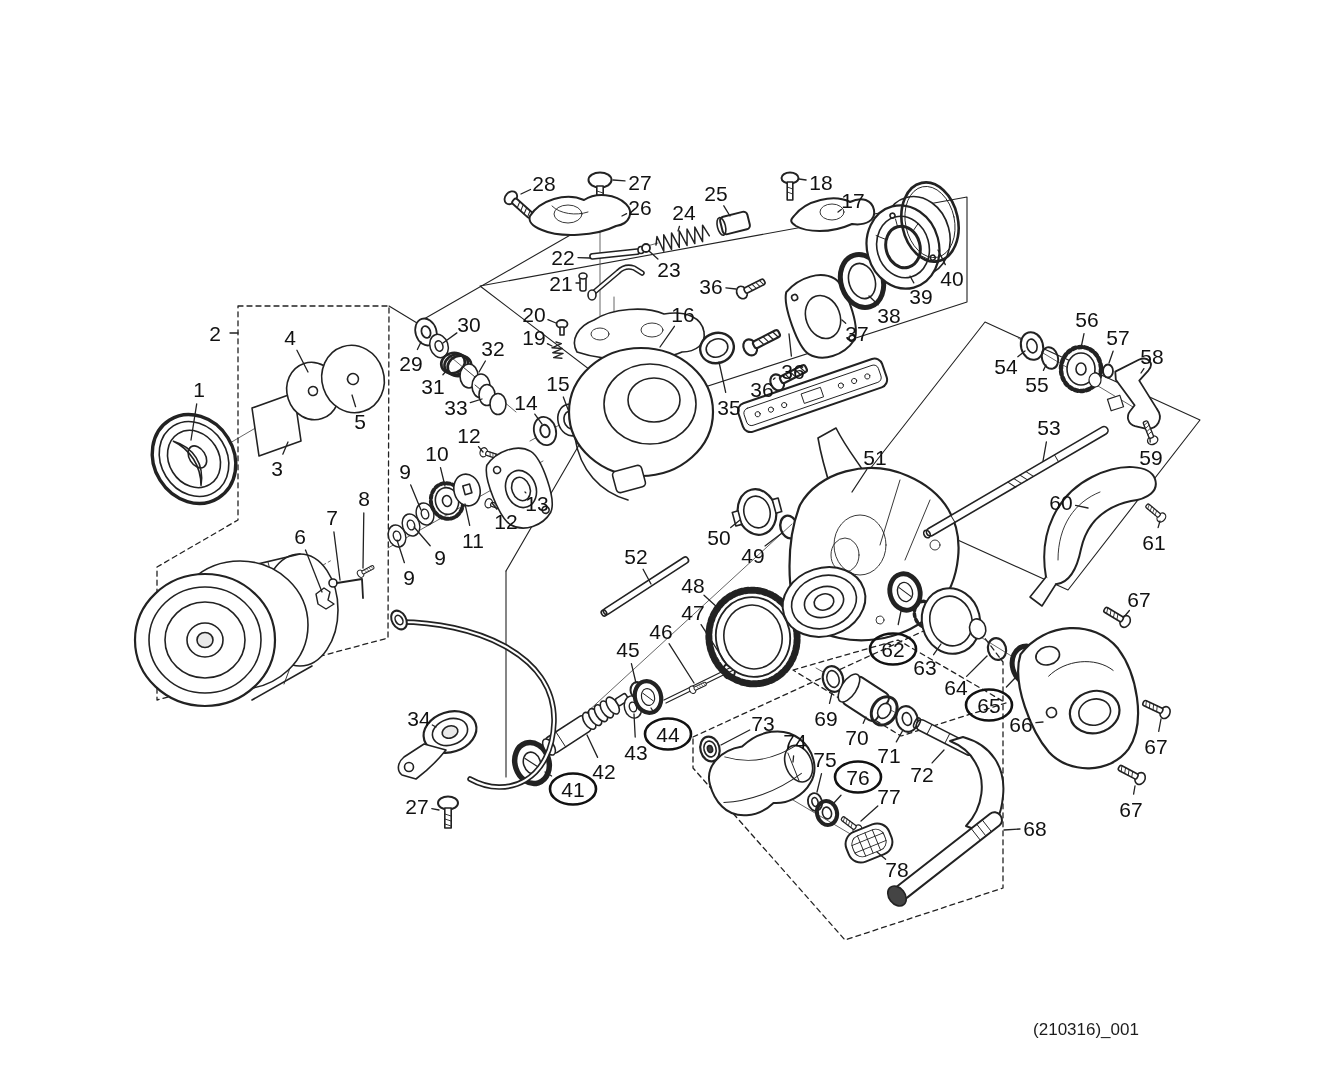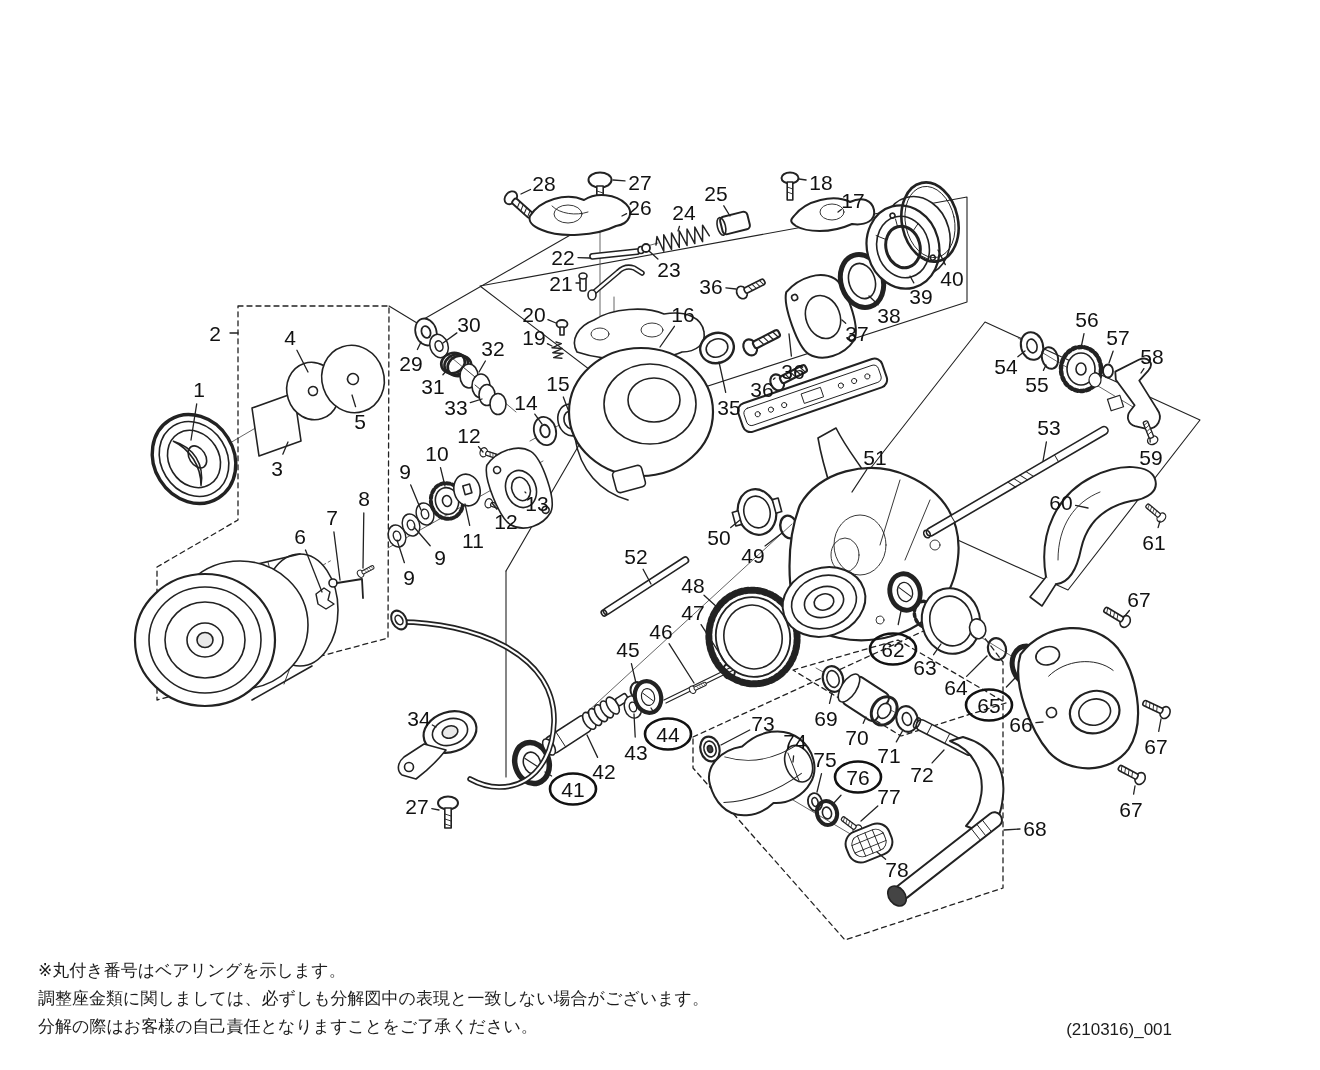--- a/index.html
+++ b/index.html
@@ -14,21 +14,21 @@
   .thin{stroke-width:0.9;}
   .ax{stroke-width:0.9;stroke:#555;}
   .axd{stroke-width:0.9;stroke:#555;stroke-dasharray:2.5,3;}
   .dash{stroke-dasharray:5,4;stroke-width:1.3;}
   .plane{stroke-width:1.1;}
   .leader{stroke:#222;stroke-width:1.3;}
   .plabel{font:21px "Liberation Sans","DejaVu Sans",sans-serif;fill:#111;text-anchor:middle;stroke:none;}
   .bcirc{fill:none;stroke:#111;stroke-width:2.6;}
   .teeth{stroke-dasharray:3.2,2.8;}
   .notes{position:absolute;left:38px;top:957px;font-size:17px;line-height:28px;color:#1c1c1c;}
-  .docid{position:absolute;left:1000px;top:1020px;width:172px;text-align:right;font-size:17px;color:#1c1c1c;}
+  .docid{position:absolute;left:1000px;top:1020px;width:172px;text-align:center;font-size:17px;color:#1c1c1c;}
 </style>
 </head>
 <body>
 
 <div id="stage">
 <svg width="1320" height="1070" viewBox="0 0 1320 1070">
 
   <g>
     <polygon class="plane" points="480,286 967,197 967,302 640,408"></polygon>
     <polygon class="plane" points="985,322 1200,420 1068,590 852,492"></polygon>
@@ -647,19 +647,14 @@
         <line x1="841.0" y1="795.3" x2="833" y2="804" class="leader"></line>
         <ellipse cx="858" cy="777" rx="23" ry="15.5" class="bcirc"></ellipse>
         <text x="858" y="784.5" class="plabel">76</text>
         <line x1="877.8" y1="806.0" x2="861" y2="821" class="leader"></line>
         <text x="889" y="803.5" class="plabel">77</text>
         <line x1="885.6" y1="859.3" x2="877" y2="852" class="leader"></line>
         <text x="897" y="876.5" class="plabel">78</text>
       </g>
 </svg>
 
-<div class="notes">
-  <div>※丸付き番号はベアリングを示します。</div>
-  <div>調整座金類に関しましては、必ずしも分解図中の表現と一致しない場合がございます。</div>
-  <div>分解の際はお客様の自己責任となりますことをご了承ください。</div>
-</div>
 <div class="docid">(210316)_001</div>
 </div>
 
 </body></html>

